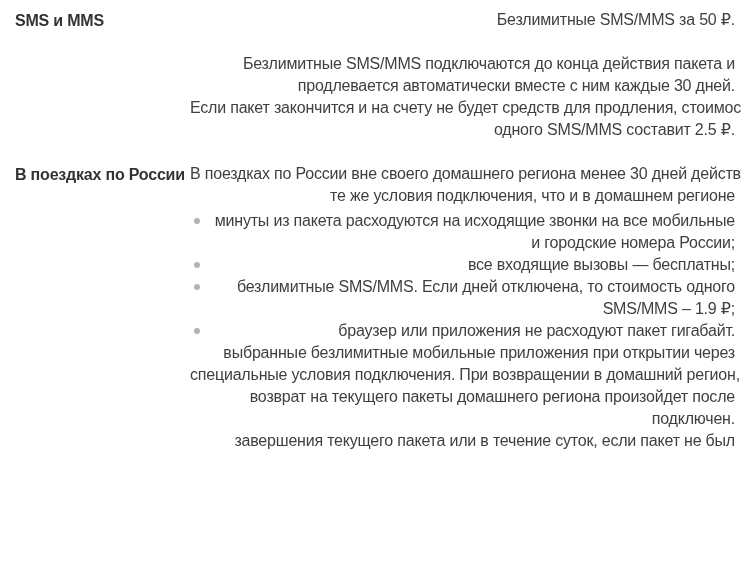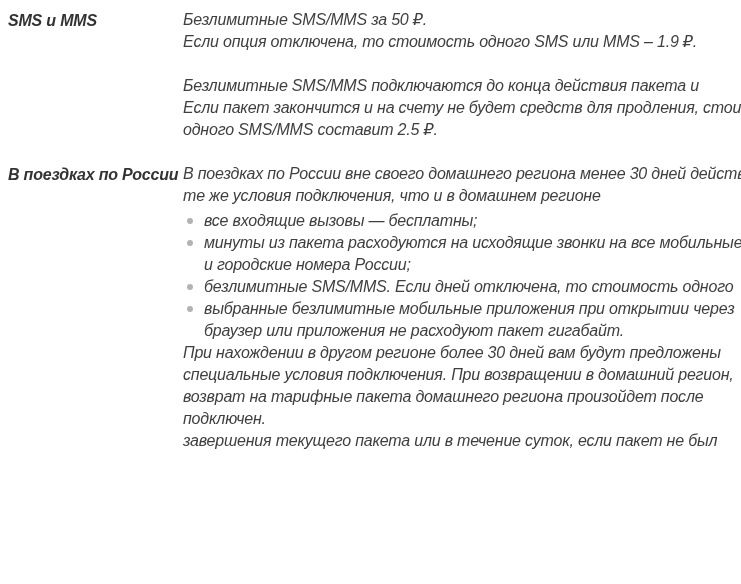--- a/index.html
+++ b/index.html
@@ -6,22 +6,21 @@
   html, body { width: 741px; height: 584px; }
   body {
     background: #ffffff;
     font-family: "Liberation Sans", "DejaVu Sans", sans-serif;
     color: #3f3f3f;
     overflow: hidden;
   }
   .page {
     width: 741px;
     height: 583px;
-    padding: 9px 6px 10px 8px;
-    font-style: italic;
+    padding: 9px 6px 10px 15px;
   }
   .row {
     display: flex;
     align-items: flex-start;
   }
   .row + .row { margin-top: 22px; }
   .label-col {
     flex: 0 0 175px;
     font-size: 16px;
     font-weight: bold;
@@ -33,20 +32,21 @@
   .content-col {
     flex: 1 1 auto;
     min-width: 0;
   }
   .para + .para { margin-top: 22px; }
   .line {
     font-size: 16px;
     line-height: 22px;
     letter-spacing: -0.2px;
     white-space: nowrap;
+    text-align: right;
   }
   ul.bullets {
     list-style: none;
     margin-top: 3px;
   }
   ul.bullets li {
     display: flex;
     align-items: flex-start;
   }
   .dot {
@@ -62,70 +62,70 @@
 </head>
 <body>
 
 <div class="page">
 
   <section class="row">
     <div class="label-col">SMS и MMS</div>
     <div class="content-col">
       <div class="para">
         <div class="line">Безлимитные SMS/MMS за 50 ₽.</div>
-        <div class="line">Если опция отключена, то стоимость одного SMS или MMS – 1.9 ₽.</div>
       </div>
       <div class="para">
         <div class="line">Безлимитные SMS/MMS подключаются до конца действия пакета и</div>
+        <div class="line">продлевается автоматически вместе с ним каждые 30 дней.</div>
         <div class="line">Если пакет закончится и на счету не будет средств для продления, стоимость</div>
         <div class="line">одного SMS/MMS составит 2.5 ₽.</div>
       </div>
     </div>
   </section>
 
   <section class="row">
     <div class="label-col">В поездках по России</div>
     <div class="content-col">
       <div class="para">
         <div class="line">В поездках по России вне своего домашнего региона менее 30 дней действуют</div>
         <div class="line">те же условия подключения, что и в домашнем регионе</div>
       </div>
 
       <ul class="bullets">
         <li>
           <span class="dot"></span>
           <div class="li-lines">
-            <div class="line">все входящие вызовы — бесплатны;</div>
-          </div>
-        </li>
-        <li>
-          <span class="dot"></span>
-          <div class="li-lines">
             <div class="line">минуты из пакета расходуются на исходящие звонки на все мобильные</div>
             <div class="line">и городские номера России;</div>
           </div>
         </li>
         <li>
           <span class="dot"></span>
           <div class="li-lines">
-            <div class="line">безлимитные SMS/MMS. Если дней отключена, то стоимость одного</div>
+            <div class="line">все входящие вызовы — бесплатны;</div>
           </div>
         </li>
         <li>
           <span class="dot"></span>
           <div class="li-lines">
+            <div class="line">безлимитные SMS/MMS. Если дней отключена, то стоимость одного</div>
+            <div class="line">SMS/MMS – 1.9 ₽;</div>
+          </div>
+        </li>
+        <li>
+          <span class="dot"></span>
+          <div class="li-lines">
+            <div class="line">браузер или приложения не расходуют пакет гигабайт.</div>
             <div class="line">выбранные безлимитные мобильные приложения при открытии через</div>
-            <div class="line">браузер или приложения не расходуют пакет гигабайт.</div>
           </div>
         </li>
       </ul>
 
       <div class="para">
-        <div class="line">При нахождении в другом регионе более 30 дней вам будут предложены</div>
         <div class="line">специальные условия подключения. При возвращении в домашний регион,</div>
-        <div class="line">возврат на тарифные пакета домашнего региона произойдет после</div>
+        <div class="line">возврат на текущего пакеты домашнего региона произойдет после</div>
         <div class="line">подключен.</div>
         <div class="line">завершения текущего пакета или в течение суток, если пакет не был</div>
       </div>
     </div>
   </section>
 
 </div>
 
 </body></html>

